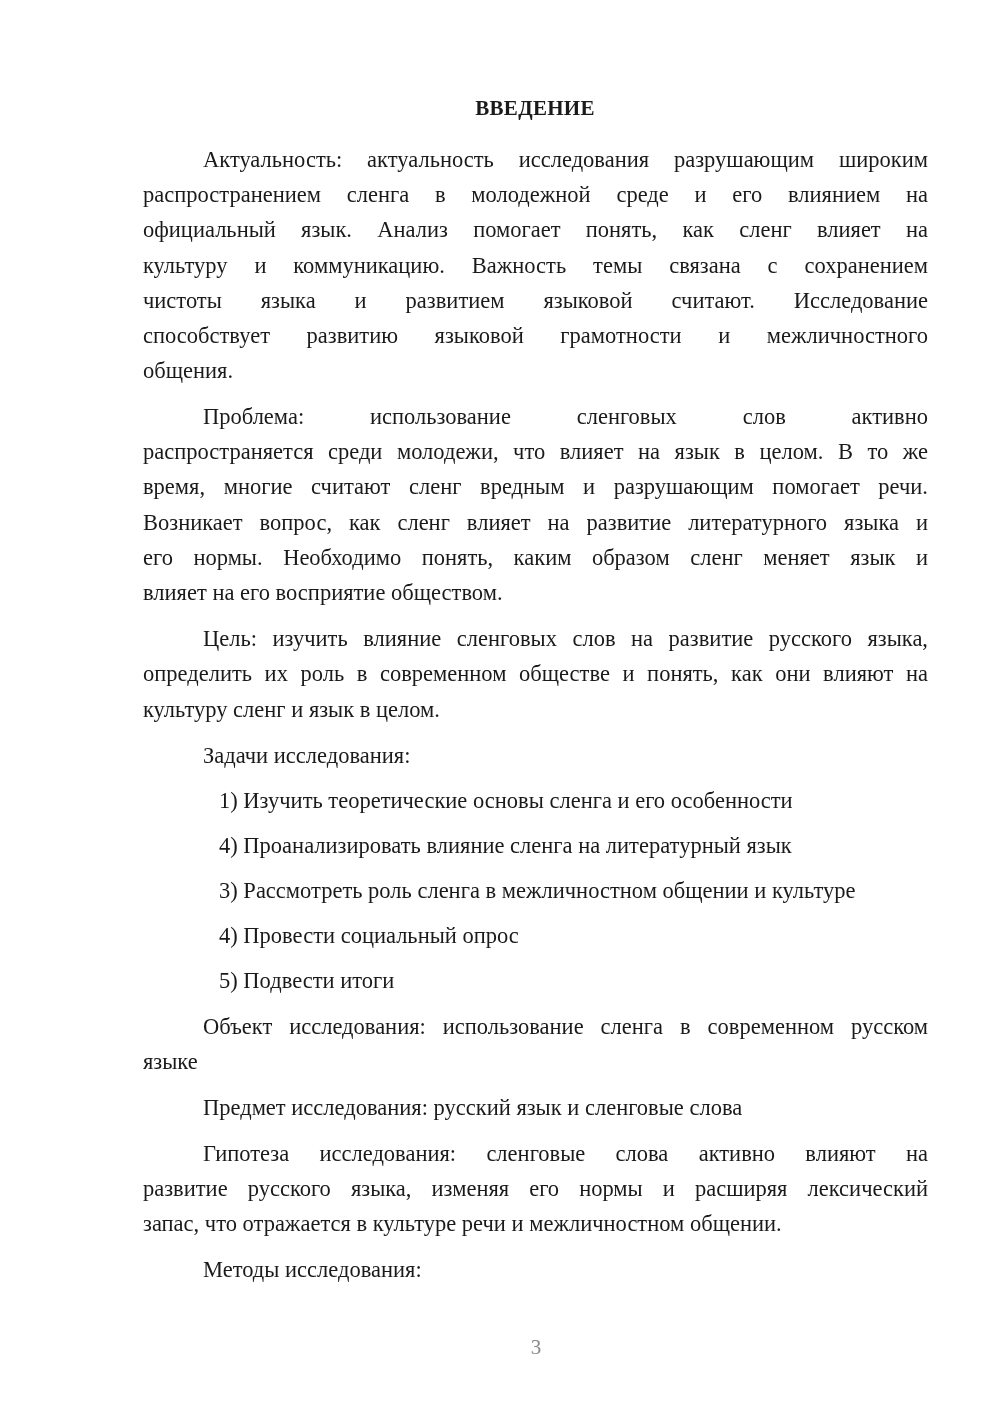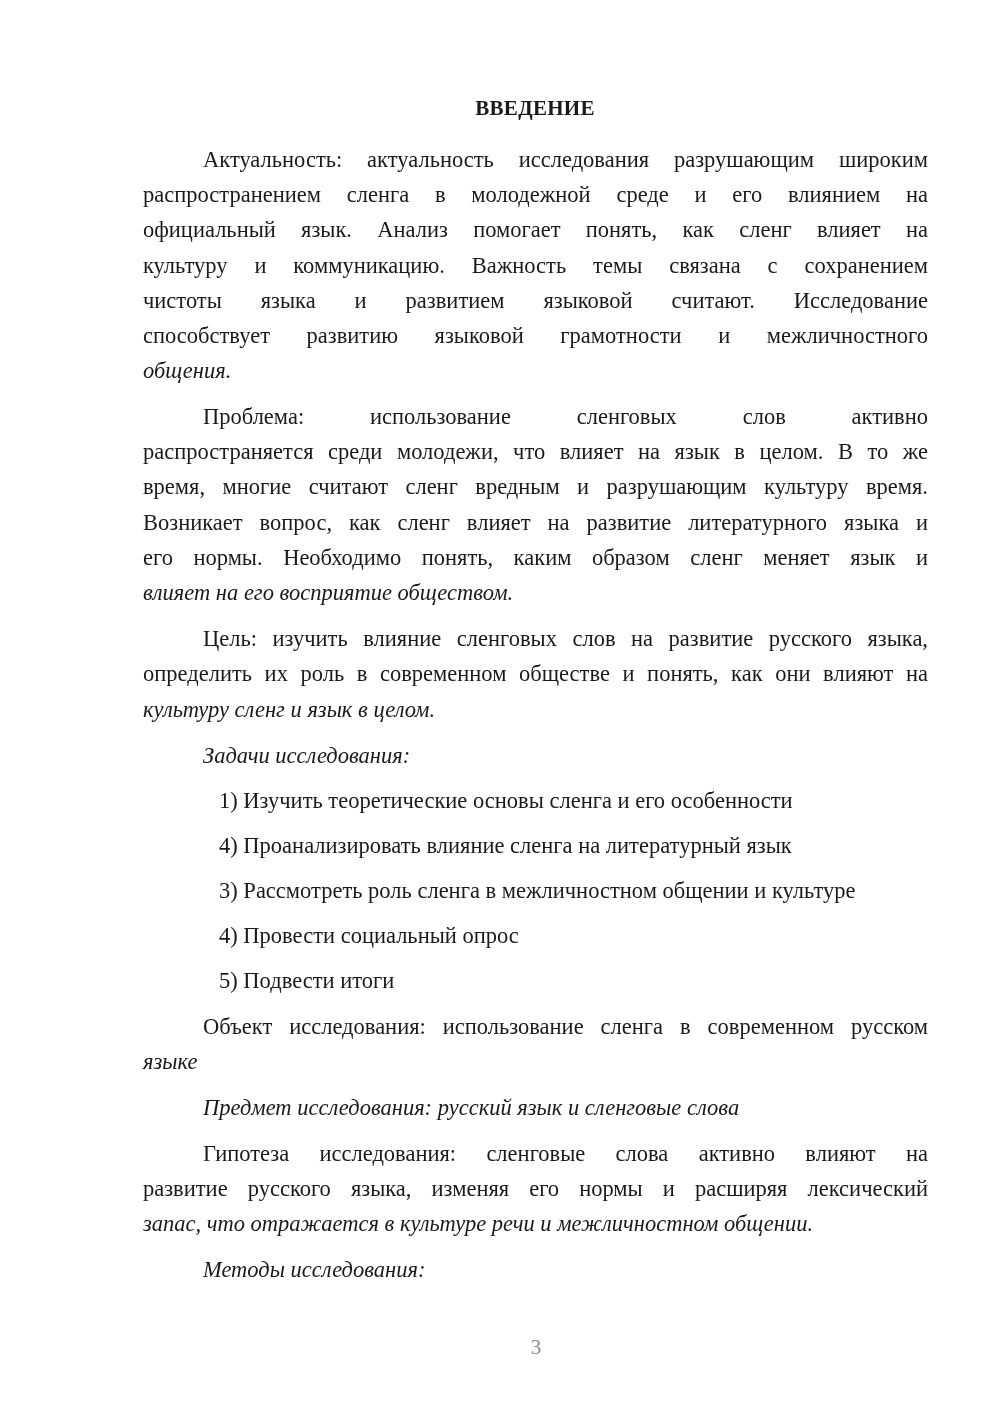--- a/index.html
+++ b/index.html
@@ -14,21 +14,21 @@
     position: absolute; top: 96px; left: 0; width: 1070px;
     text-align: center; font-weight: bold; font-size: 21px;
     letter-spacing: 0.3px;
   }
   .line {
     position: absolute; left: 143px; width: 785px;
     font-size: 22.5px; line-height: 30px; white-space: nowrap;
     text-align: justify; text-align-last: justify;
   }
   .line.indent { left: 203px; width: 725px; }
-  .line.last { text-align-last: left; font-style: italic; }
+  .line.last { text-align-last: left; }
   .line.item { left: 174px; width: 754px; text-align-last: left; margin-left: 45px; }
   .pagenum {
     position: absolute; top: 1335px; left: 0; width: 1072px; text-align: center;
     font-size: 21px; color: #8a8a8a;
   }
 </style>
 </head>
 <body>
 
 <div class="page">
@@ -41,21 +41,21 @@
     <div class="line" style="top:215px">официальный язык. Анализ помогает понять, как сленг влияет на</div>
     <div class="line" style="top:251px">культуру и коммуникацию. Важность темы связана с сохранением</div>
     <div class="line" style="top:286px">чистоты языка и развитием языковой считают. Исследование</div>
     <div class="line" style="top:321px">способствует развитию языковой грамотности и межличностного</div>
     <div class="line last" style="top:356px">общения.</div>
   </div>
 
   <div>
     <div class="line indent" style="top:402px">Проблема: использование сленговых слов активно</div>
     <div class="line" style="top:437px">распространяется среди молодежи, что влияет на язык в целом. В то же</div>
-    <div class="line" style="top:472px">время, многие считают сленг вредным и разрушающим культуру время.</div>
+    <div class="line" style="top:472px">время, многие считают сленг вредным и разрушающим помогает речи.</div>
     <div class="line" style="top:508px">Возникает вопрос, как сленг влияет на развитие литературного языка и</div>
     <div class="line" style="top:543px">его нормы. Необходимо понять, каким образом сленг меняет язык и</div>
     <div class="line last" style="top:578px">влияет на его восприятие обществом.</div>
   </div>
 
   <div>
     <div class="line indent" style="top:624px">Цель: изучить влияние сленговых слов на развитие русского языка,</div>
     <div class="line" style="top:659px">определить их роль в современном обществе и понять, как они влияют на</div>
     <div class="line last" style="top:695px">культуру сленг и язык в целом.</div>
   </div>

